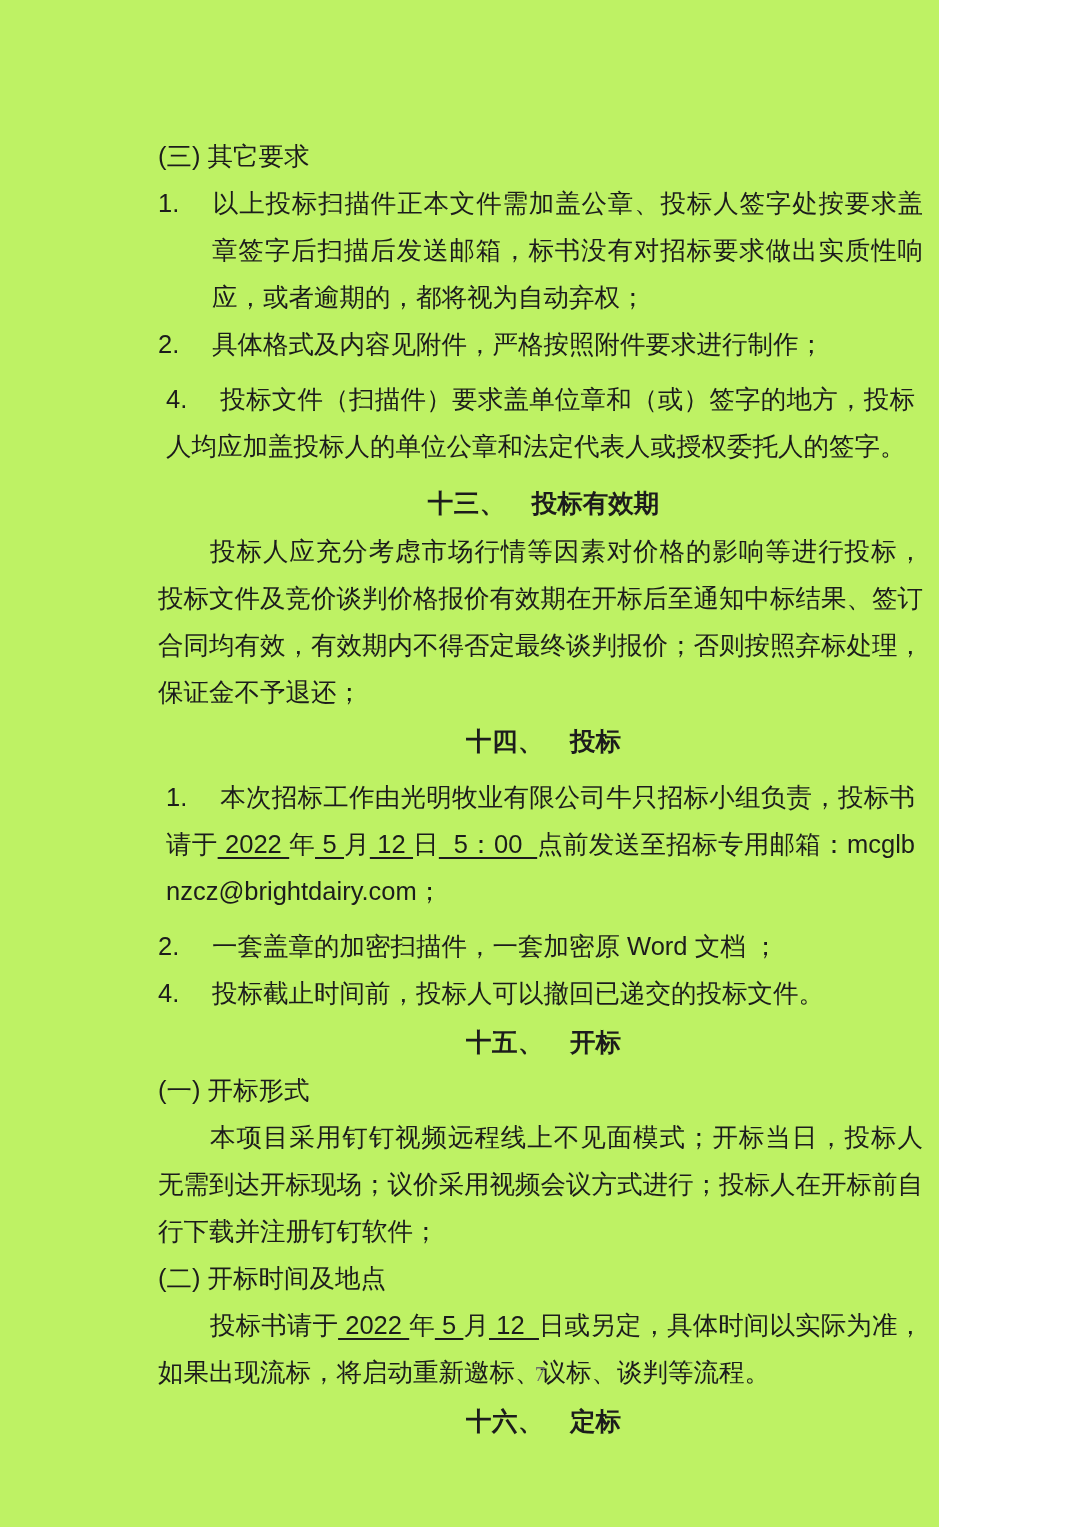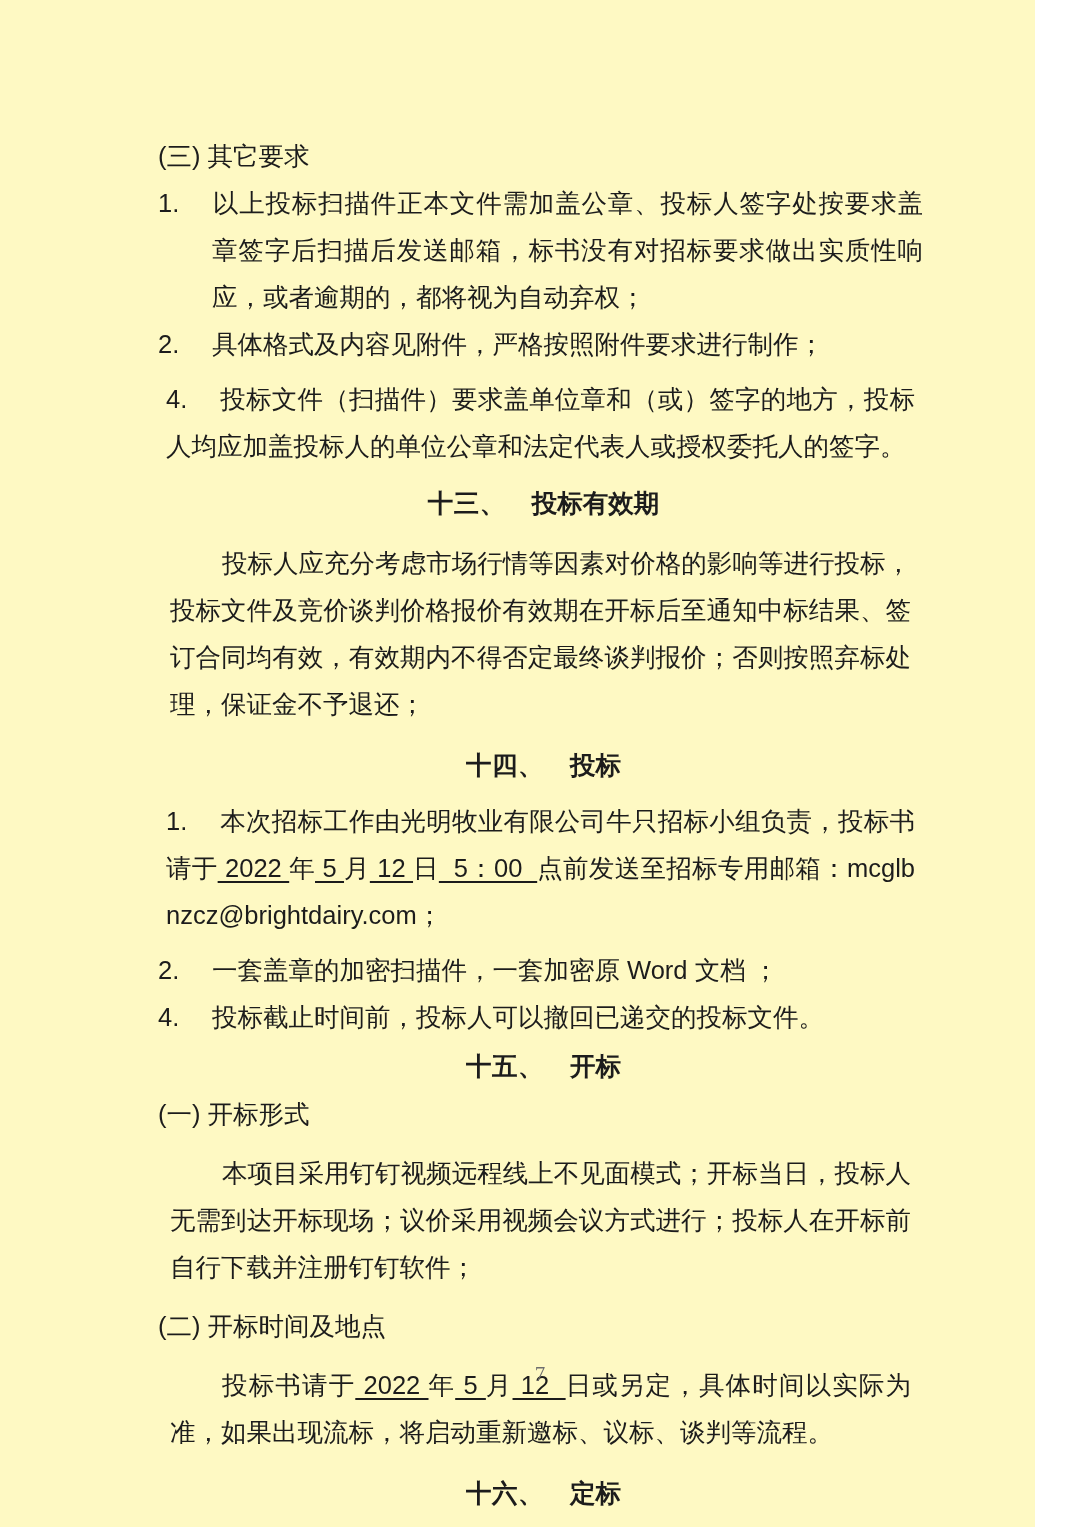--- a/index.html
+++ b/index.html
@@ -13,23 +13,23 @@
     height: 1527px;
     position: relative;
     font-family: "Liberation Sans", "DejaVu Sans", sans-serif;
     color: #1c1c1c;
     overflow: hidden;
   }
 
   .page {
     position: absolute;
     left: 0; top: 0;
-    width: 1035px;
+    width: 939px;
     height: 1527px;
-    background: #fef9c3;
+    background: #bef264;
   }
 
   .page-body {
     position: absolute;
     left: 158px;
     top: 133px;
     width: 765px;
   }
 
   
@@ -82,21 +82,21 @@
   }
   .list-item-flush .marker {
     display: inline-block;
     width: 54px;
   }
 
   
   .para {
     font-size: 25.5px;
     line-height: 47px;
-    margin: 12px;
+    margin: 0;
     text-align: justify;
     text-justify: inter-ideograph;
     text-indent: 52px;
     word-break: break-all;
   }
 
   .fill {
     text-decoration: underline;
     text-underline-offset: 4px;
     white-space: pre;

